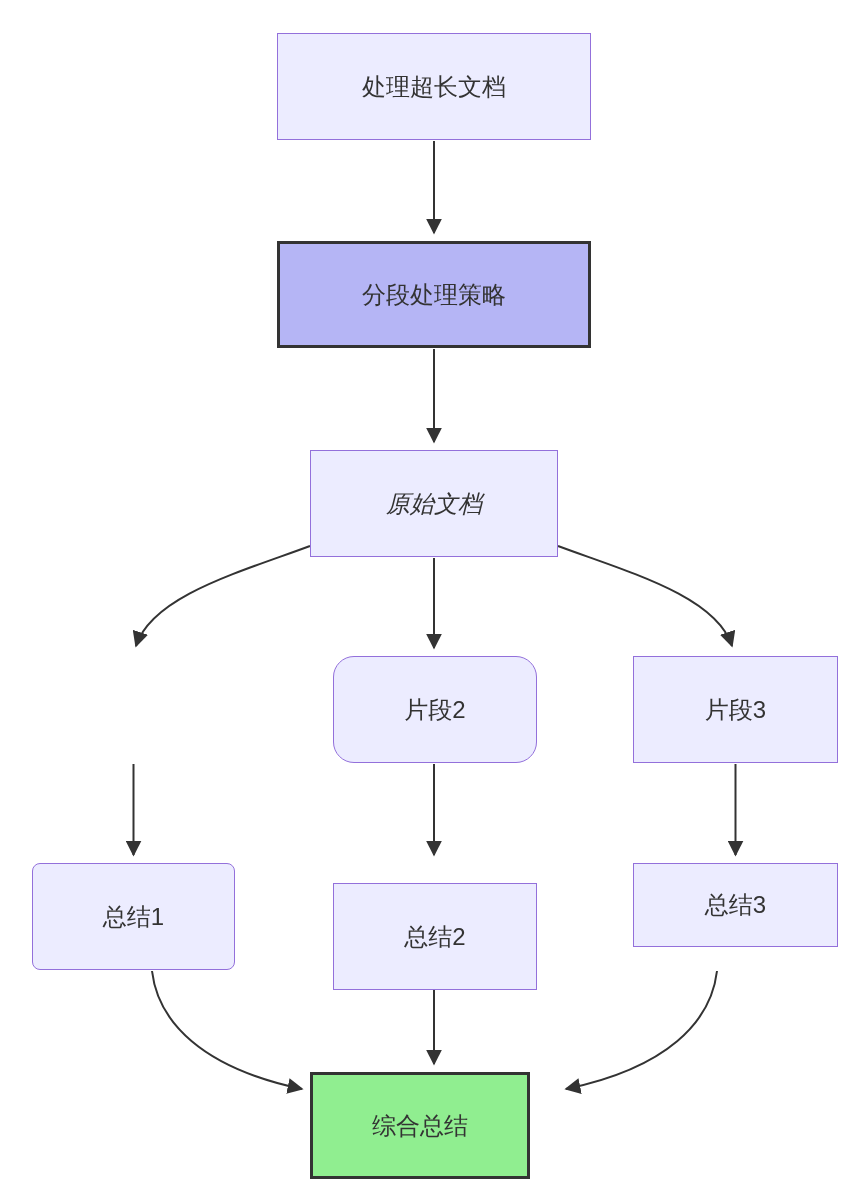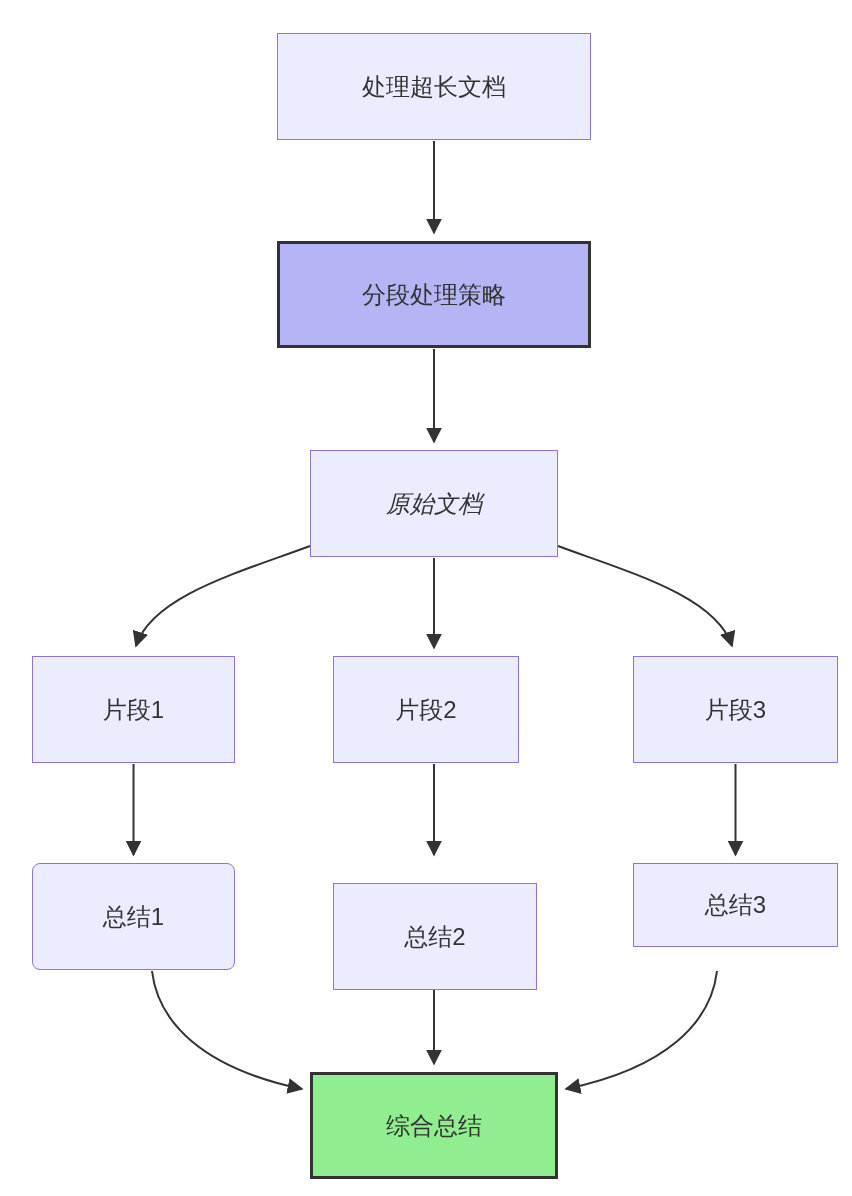--- a/index.html
+++ b/index.html
@@ -72,41 +72,38 @@
   </div>
 
   <div class="node" style="left:277px; top:33px; width:314px; height:107px;">
     <span>处理超长文档</span>
   </div>
 
   <div class="node" style="left:310px; top:450px; width:248px; height:107px;font-style:italic;">
     <span>原始文档</span>
   </div>
 
-  <div class="node" style="left:32px; top:656px; width:203px; height:107px;">
-    <span>片段1</span>
-  </div>
 
-  <div class="node" style="left:333px; top:656px; width:186px; height:107px;">
+  <div class="node" style="left:333px; top:656px; width:204px; height:107px;border-radius:21px;">
     <span>片段2</span>
   </div>
 
   <div class="node" style="left:633px; top:656px; width:205px; height:107px;text-align:right;">
     <span>片段3</span>
   </div>
 
   <div class="node" style="left:32px; top:863px; width:203px; height:107px;border-radius:8px;">
     <span>总结1</span>
   </div>
 
   <div class="node" style="left:333px; top:863px; width:204px; height:107px;margin-top:20px;">
     <span>总结2</span>
   </div>
 
   <div class="node" style="left:633px; top:863px; width:205px; height:84px;">
     <span>总结3</span>
   </div>
 
-  <div class="node result" style="left:310px; top:1072px; width:248px; height:107px;">
+  <div class="node result" style="left:310px; top:1072px; width:220px; height:107px;">
     <span>综合总结</span>
   </div>
 
 </div>
 
 </body></html>

